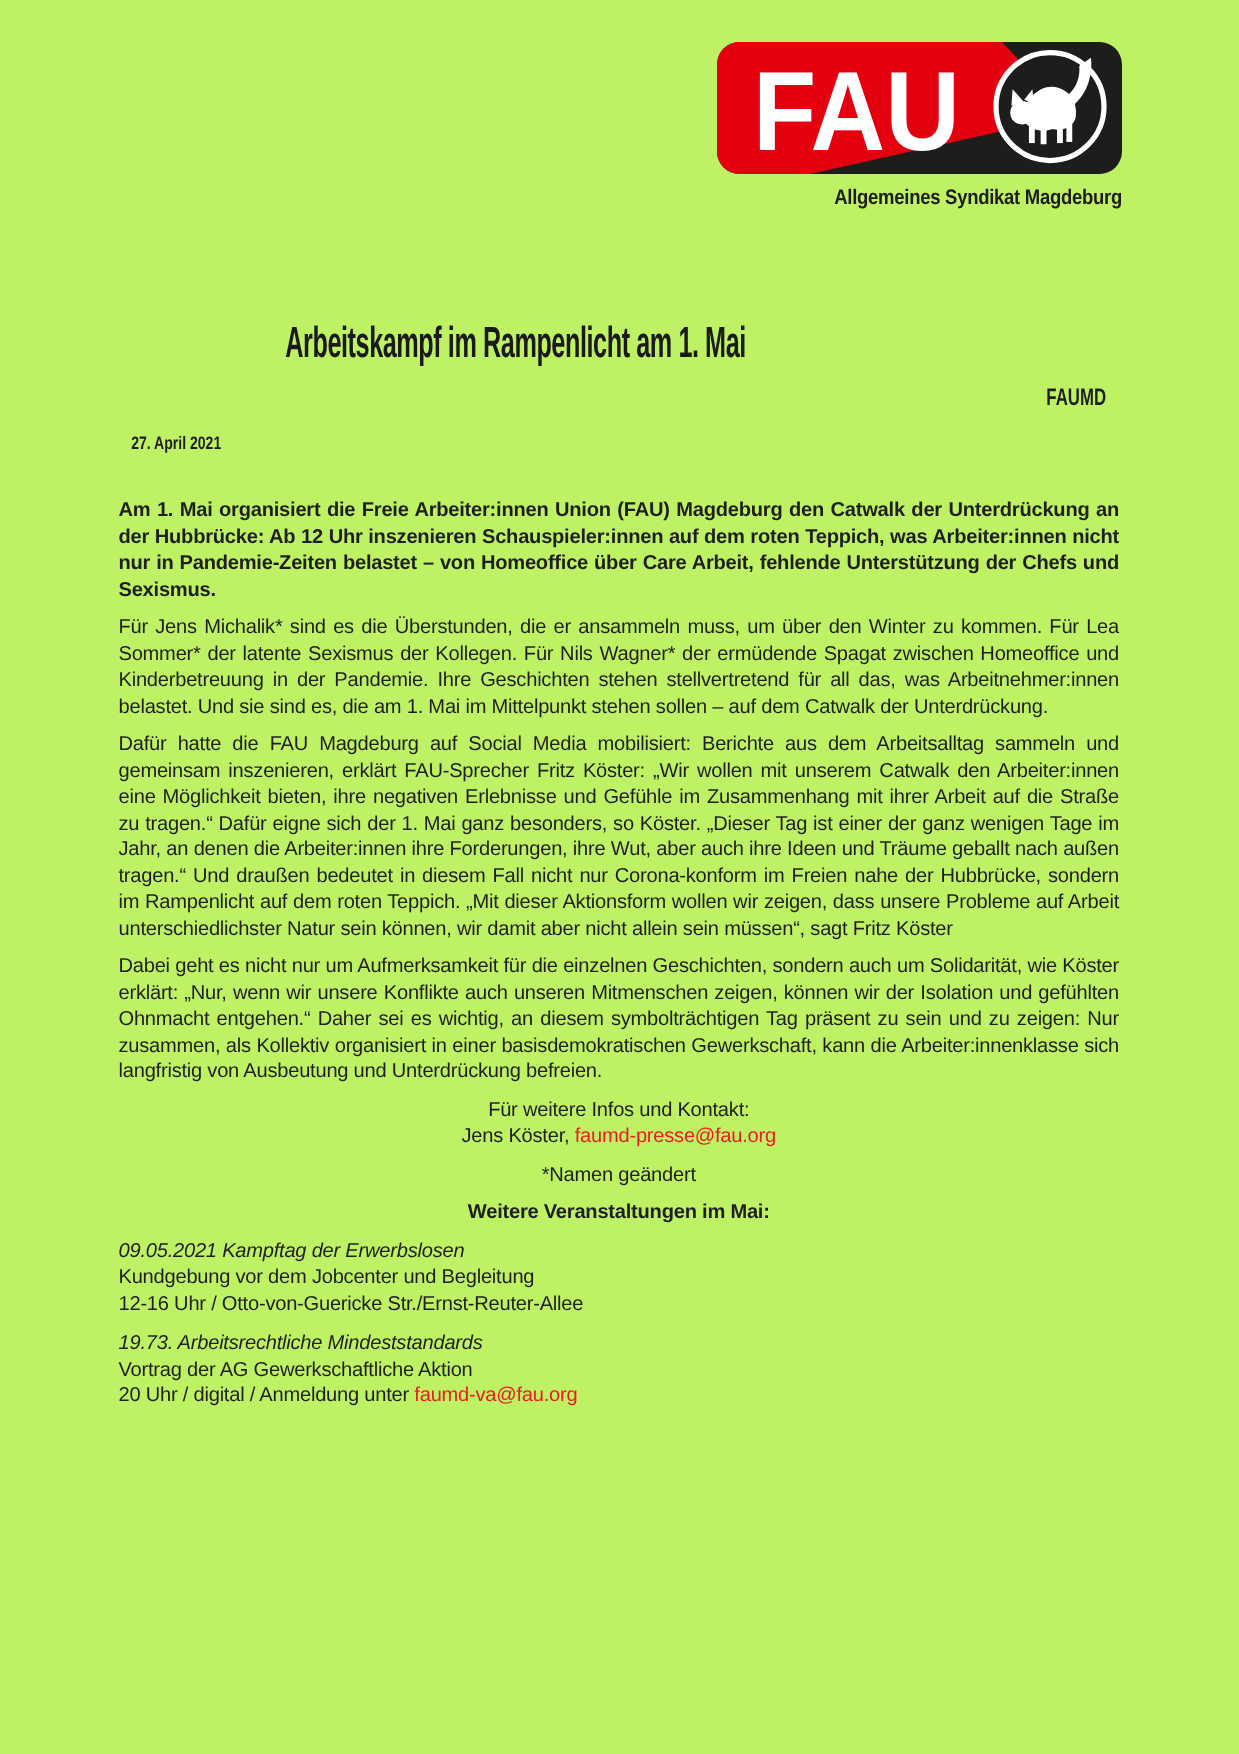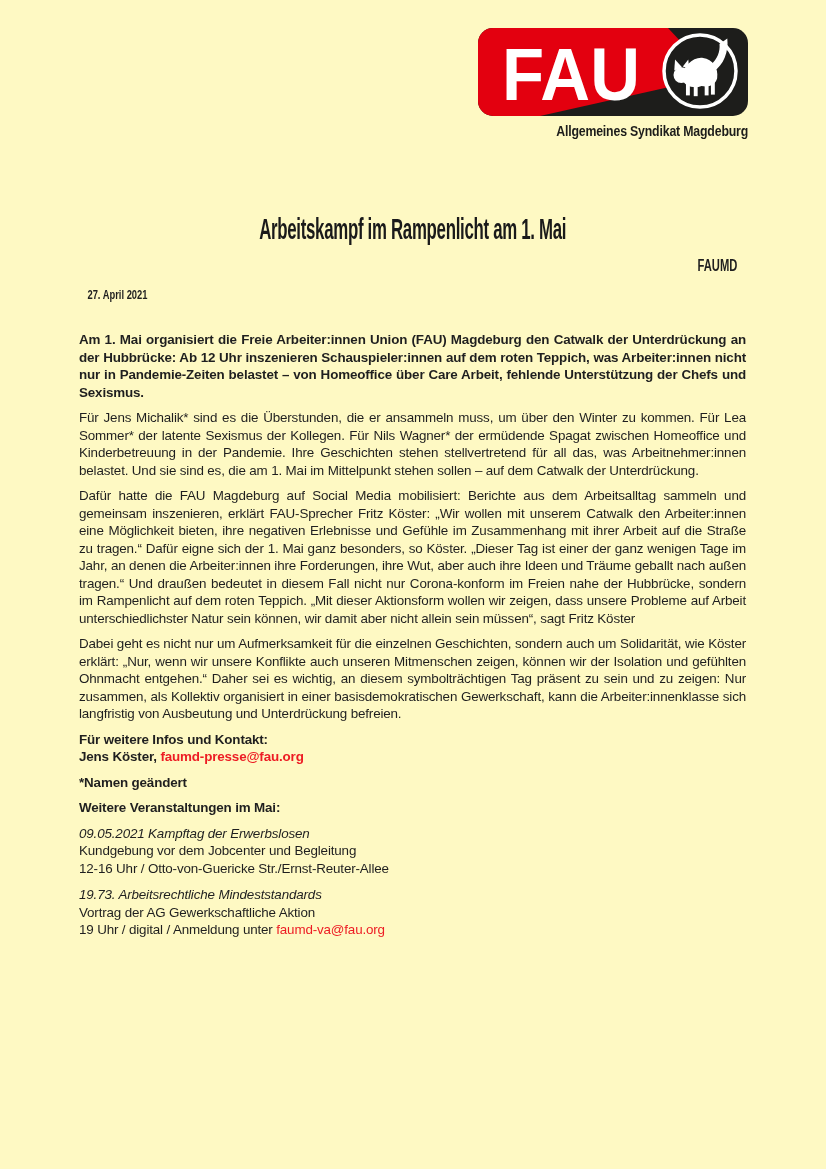--- a/index.html
+++ b/index.html
@@ -7,41 +7,41 @@
     --logo-black:#1d1d1b;
     --link-color:#ed1c24;
     --text-color:#1f1f1f;
   }
   *{margin:0;padding:0;box-sizing:border-box;}
   html,body{background:#ffffff;}
   body{
     width:826px;height:1169px;overflow:hidden;position:relative;
     font-family:"Liberation Sans",sans-serif;color:var(--text-color);
   }
-  .page{position:absolute;inset:0;background:#fef9c3;padding-left:32px;}
+  .page{position:absolute;inset:0;background:#bef264;padding-left:32px;}
 
   
   .logo-area{position:absolute;top:28px;right:78px;width:270px;text-align:right;}
   .logo-svg{display:block;width:270px;height:88px;}
   .tagline{margin-top:7px;font-size:14px;font-weight:700;color:#1d1d1b;white-space:nowrap;}
   .tagline .cond{display:inline-block;transform:scaleX(0.88);transform-origin:100% 50%;letter-spacing:-0.2px;}
 
   
   .content{position:absolute;left:79px;top:0;width:667px;}
-  .title{padding-top:213px;text-align:center;font-size:29px;line-height:32px;font-weight:700;color:#1a1a1a;white-space:nowrap;}
+  .title{padding-top:213px;font-size:29px;line-height:32px;font-weight:700;color:#1a1a1a;white-space:nowrap;}
   .title .cond{display:inline-block;transform:scaleX(0.58);transform-origin:50% 50%;letter-spacing:-0.5px;}
   .byline{margin-top:13px;text-align:right;font-size:16px;line-height:16px;font-weight:700;white-space:nowrap;}
   .byline .cond{display:inline-block;transform:scaleX(0.70);transform-origin:50% 50%;}
   .pubdate{margin-top:13px;text-align:left;font-size:12px;line-height:16px;font-weight:700;white-space:nowrap;}
   .pubdate .cond{display:inline-block;transform:scaleX(0.78);transform-origin:50% 50%;}
 
   
   .article{margin-top:28px;font-size:13.4px;line-height:17.5px;letter-spacing:-0.15px;}
   .article p{margin:0 0 8px 0;text-align:justify;hyphens:auto;-webkit-hyphens:auto;}
-  .article p.no-just{text-align:left;hyphens:none;font-weight:bold;}
+  .article p.no-just{text-align:center;hyphens:none;}
   .lead{font-weight:700;}
   .bold{font-weight:700;}
   .email{color:var(--link-color);text-decoration:none;cursor:pointer;}
   .event{margin:0 0 9px 0;}
   .event > div{line-height:17.5px;text-align:left;}
   .event-title{font-style:italic;}
 </style>
 </head>
 <body>
 
@@ -104,19 +104,19 @@
       <div class="event">
         <div class="event-title">09.05.2021 Kampftag der Erwerbslosen</div>
         <div>Kundgebung vor dem Jobcenter und Begleitung</div>
         <div>12-16 Uhr / Otto-von-Guericke Str./Ernst-Reuter-Allee</div>
       </div>
 
       <div class="event">
         <div class="event-title">19.73. Arbeitsrechtliche Mindeststandards</div>
         <div>Vortrag der AG Gewerkschaftliche Aktion</div>
         <div>
-          <span>19 Uhr / digital / Anmeldung unter </span><a class="email" href="#">faumd-va@fau.org</a>
+          <span>20 Uhr / digital / Anmeldung unter </span><a class="email" href="#">faumd-va@fau.org</a>
         </div>
       </div>
     </div>
   </div>
 
 </div>
 
 </body></html>

